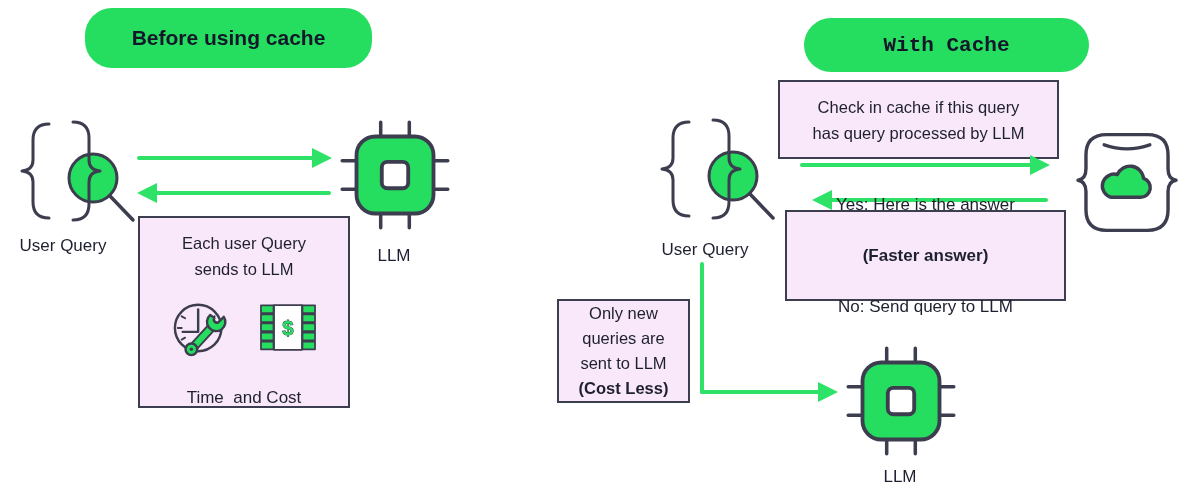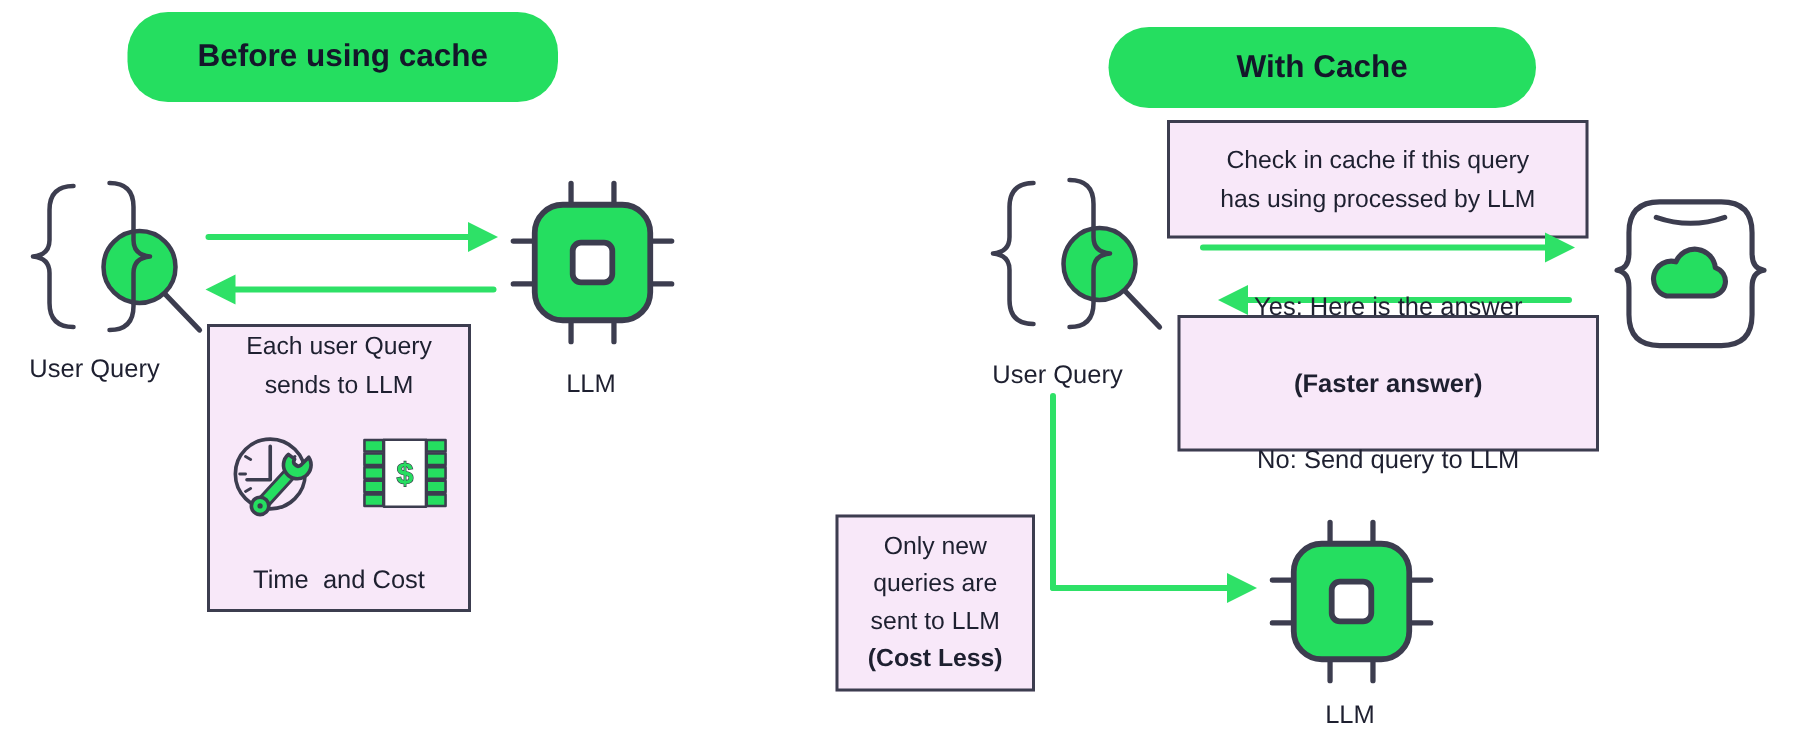--- a/index.html
+++ b/index.html
@@ -10,29 +10,29 @@
     --line:#3C3D4F;
   }
   *{margin:0;padding:0;box-sizing:border-box;}
   body{background:#fff;font-family:"Liberation Sans",sans-serif;color:var(--ink);}
   .canvas{position:relative;width:1199px;height:501px;background:#fff;overflow:hidden;}
 
   .pill{position:absolute;background:var(--green);border-radius:27px;
         display:flex;align-items:center;justify-content:center;
         font-weight:bold;font-size:21px;color:#14162a;}
   .pill-left{left:85px;top:8px;width:287px;height:60px;}
-  .pill-right{left:739px;top:18px;width:285px;height:54px;}
+  .pill-right{left:804px;top:18px;width:285px;height:54px;font-family:Liberation Mono, monospace;}
 
   .pinkbox{position:absolute;background:var(--pink);border:2px solid var(--line);
            display:flex;flex-direction:column;align-items:center;justify-content:center;
            text-align:center;font-size:16.5px;line-height:26px;}
-  .box-info{left:138px;top:216px;width:176px;height:192px;justify-content:flex-start;}
+  .box-info{left:138px;top:216px;width:212px;height:192px;justify-content:flex-start;padding-top:12px;}
   .box-check{left:778px;top:80px;width:281px;height:79px;}
   .box-answer{left:785px;top:210px;width:281px;height:91px;font-size:17px;line-height:27px;gap:24px;}
-  .box-new{left:557px;top:299px;width:133px;height:118px;line-height:25px;margin-top:44px;}
+  .box-new{left:557px;top:299px;width:133px;height:104px;line-height:25px;}
   .bold{font-weight:bold;}
 
   .label{position:absolute;font-size:17px;text-align:center;}
 
   
   .hline{position:absolute;height:4px;background:var(--arrow);border-radius:2px;}
   .vline{position:absolute;width:4px;background:var(--arrow);border-radius:2px;}
   .head-right{position:absolute;width:0;height:0;
       border-top:10px solid transparent;border-bottom:10px solid transparent;
       border-left:20px solid var(--arrow);}
@@ -123,21 +123,21 @@
     </div>
     <div style="margin-top:18px;font-size:17px;white-space:pre;">Time  and Cost</div>
   </div>
 
   <div class="pill pill-right">
     <span>With Cache</span>
   </div>
 
   <div class="pinkbox box-check">
     <div>Check in cache if this query</div>
-    <div>has using processed by LLM</div>
+    <div>has query processed by LLM</div>
   </div>
 
   <div class="icon" style="left:648px;top:116px;">
     <svg width="132" height="112" viewBox="0 0 130 112">
       <path class="st w3" d="M 40 6 Q 24 6 24 22 L 24 42 Q 24 52 13 53 Q 24 54 24 64 L 24 84 Q 24 100 40 100"></path>
       <circle class="gfill" stroke-width="3" cx="84" cy="60" r="24"></circle>
       <path class="st w3" d="M 64 4 Q 80 4 80 20 L 80 42 Q 80 52 91 53 Q 80 54 80 64 L 80 86 Q 80 102 64 102"></path>
       <path class="st" stroke-width="3.5" d="M 101 78 L 124 102"></path>
     </svg>
   </div>

